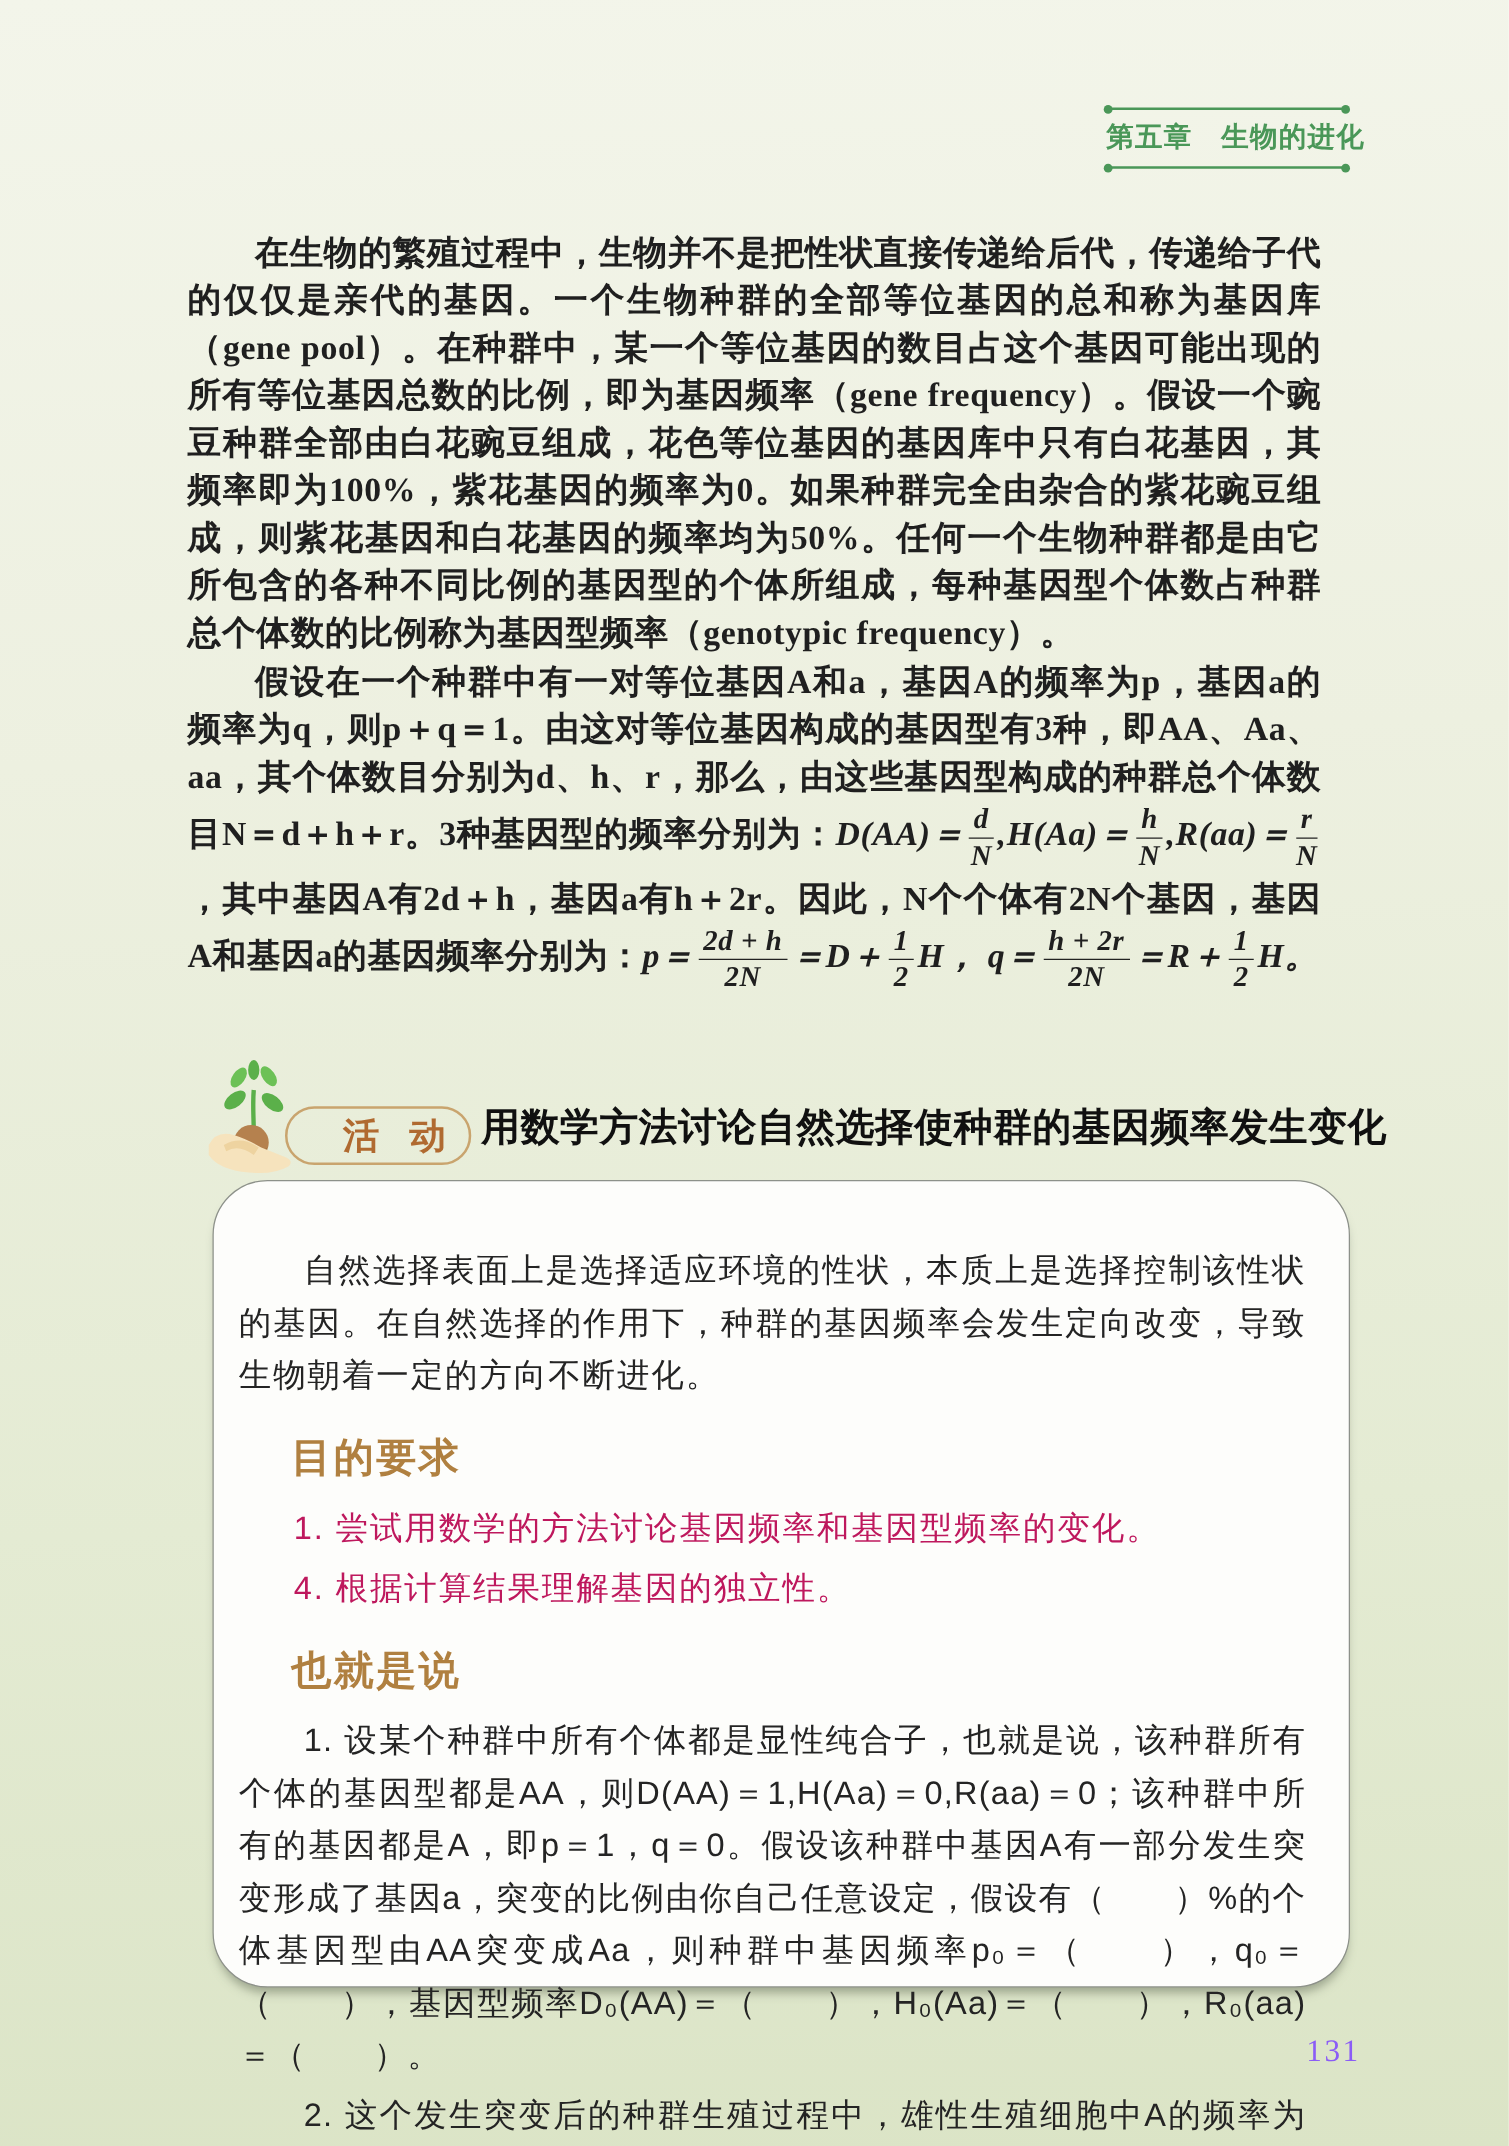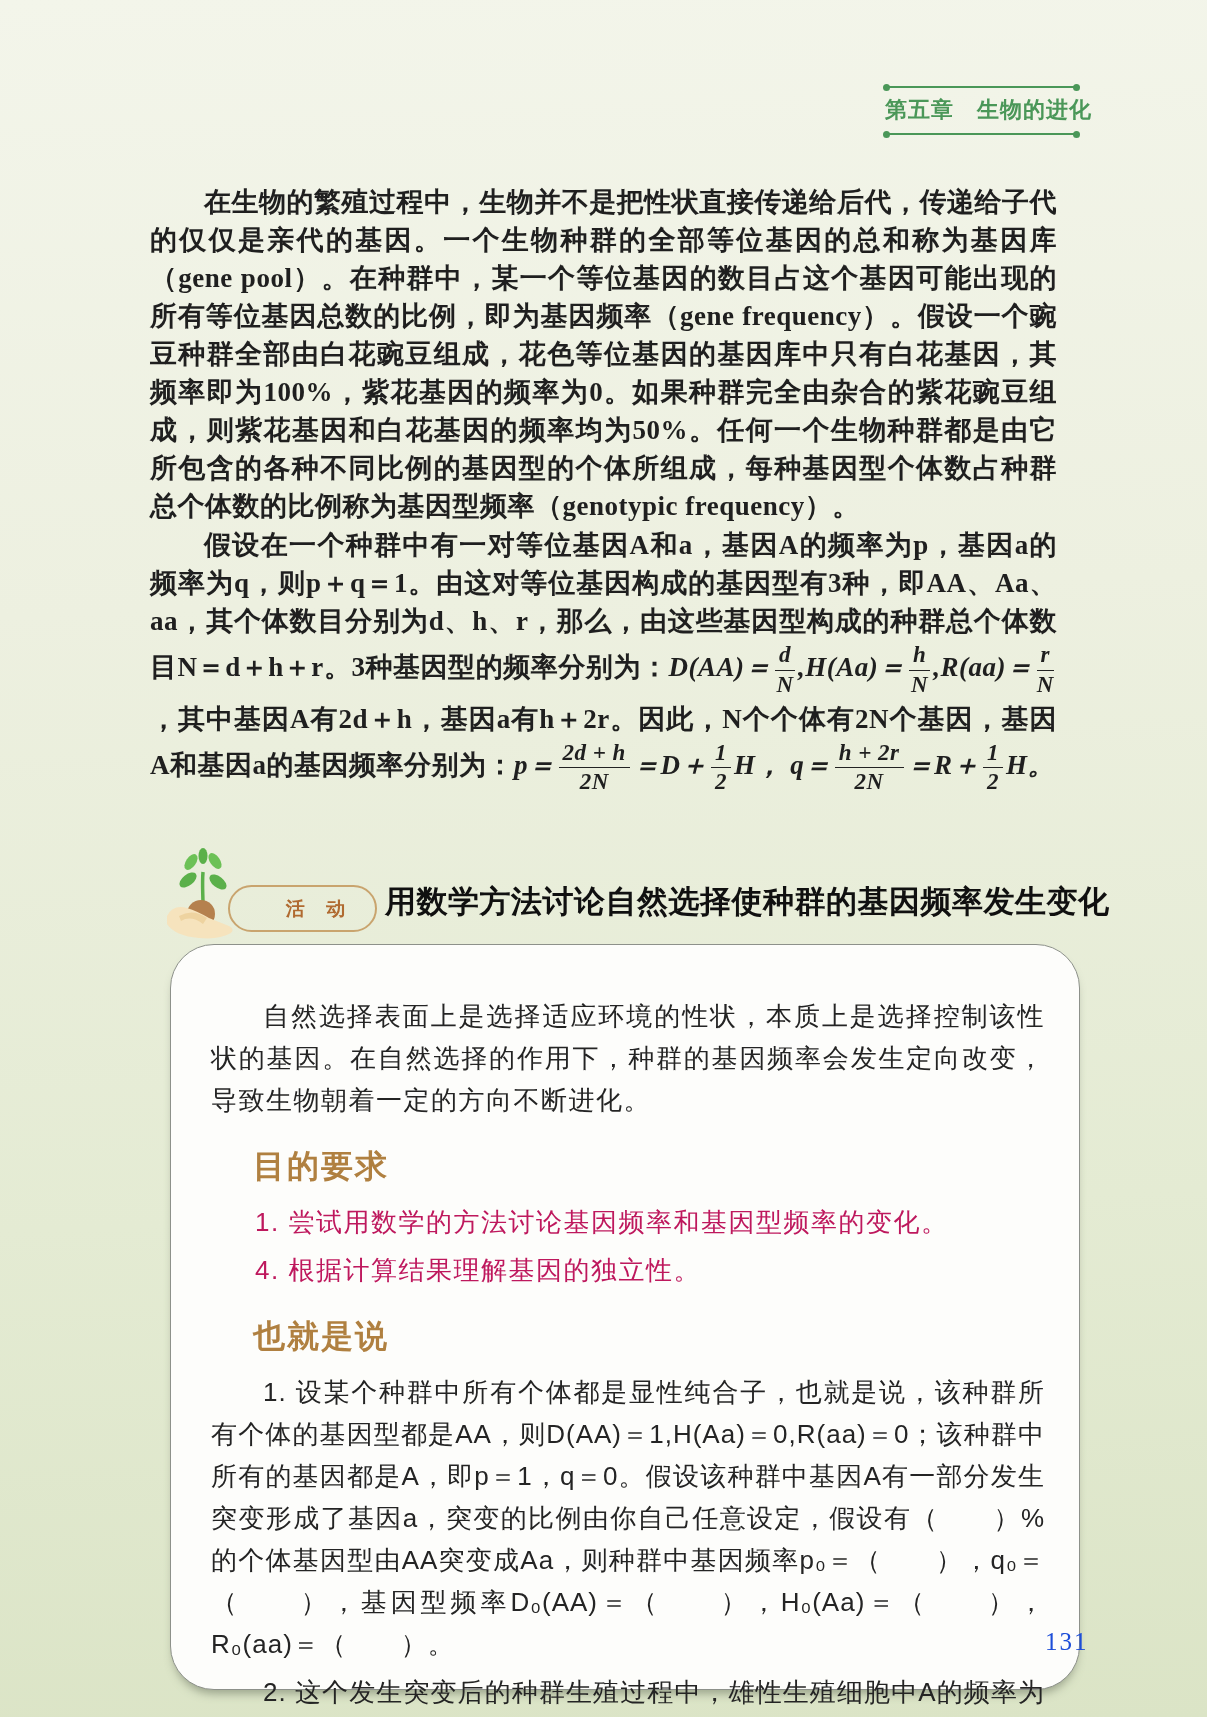--- a/index.html
+++ b/index.html
@@ -34,52 +34,52 @@
   .frac .num{display:block;border-bottom:1.5px solid #222;padding:0 4px 2px;}
   .frac .den{display:block;padding-top:1px;}
   
   .activity-head{position:absolute;left:165px;top:848px;width:900px;height:100px;}
   .badge-pill{
     position:absolute;left:63px;top:37px;width:149px;height:47px;
     border:2.5px solid #c9a46e;border-radius:25px;box-sizing:border-box;
     display:flex;align-items:center;justify-content:center;padding-left:34px;
   }
   .badge-pill span{
-    color:#b06a30;font-weight:bold;font-size:19px;letter-spacing:8px;
+    color:#b06a30;font-weight:bold;font-size:29px;letter-spacing:8px;
     font-family:"Liberation Sans","DejaVu Sans",sans-serif;white-space:nowrap;
   }
   .sprout-icon{position:absolute;left:-2px;top:0px;}
   .activity-title{
     position:absolute;left:220px;top:33px;width:665px;
     font-size:31px;font-weight:bold;color:#101010;letter-spacing:.5px;
     font-family:"Liberation Sans","DejaVu Sans",sans-serif;white-space:nowrap;
   }
   
   .activity-box{
-    position:absolute;left:170px;top:944px;width:910px;height:746px;box-sizing:border-box;
+    position:absolute;left:170px;top:944px;width:910px;height:646px;box-sizing:border-box;
     background:#fdfdfb;border:1.5px solid #8d918a;border-radius:44px;
     box-shadow:0 7px 8px -3px rgba(95,105,85,.5);
-    padding:50px 34px 20px 40px;
+    padding:50px 34px 20px 20px;
     font-family:"Liberation Sans","DejaVu Sans",sans-serif;
   }
   .box-para{
     margin:0;font-size:26px;line-height:42px;text-align:justify;
     text-indent:2em;letter-spacing:1.5px;color:#242424;
   }
   .box-heading{
     margin:24px 0 12px 42px;font-size:32px;font-weight:bold;color:#b08040;letter-spacing:2px;
   }
   .box-item{margin:0 0 6px 44px;font-size:26px;line-height:42px;letter-spacing:1.5px;color:#be185d;}
   .box-step{
     margin:6px 0 0;font-size:26px;line-height:42px;text-align:justify;
     text-indent:2em;letter-spacing:1px;color:#242424;
   }
   
   .page-number{
-    position:absolute;left:1045px;top:1628px;font-size:25px;color:#1d4ed8;letter-spacing:2px;
+    position:absolute;left:1045px;top:1628px;font-size:25px;color:#8b5cf6;letter-spacing:2px;
   }
 </style>
 </head>
 <body>
 
 <div class="chapter">
   <div class="rule"></div>
   <div class="chapter-label">第五章　生物的进化</div>
   <div class="rule"></div>
 </div>

